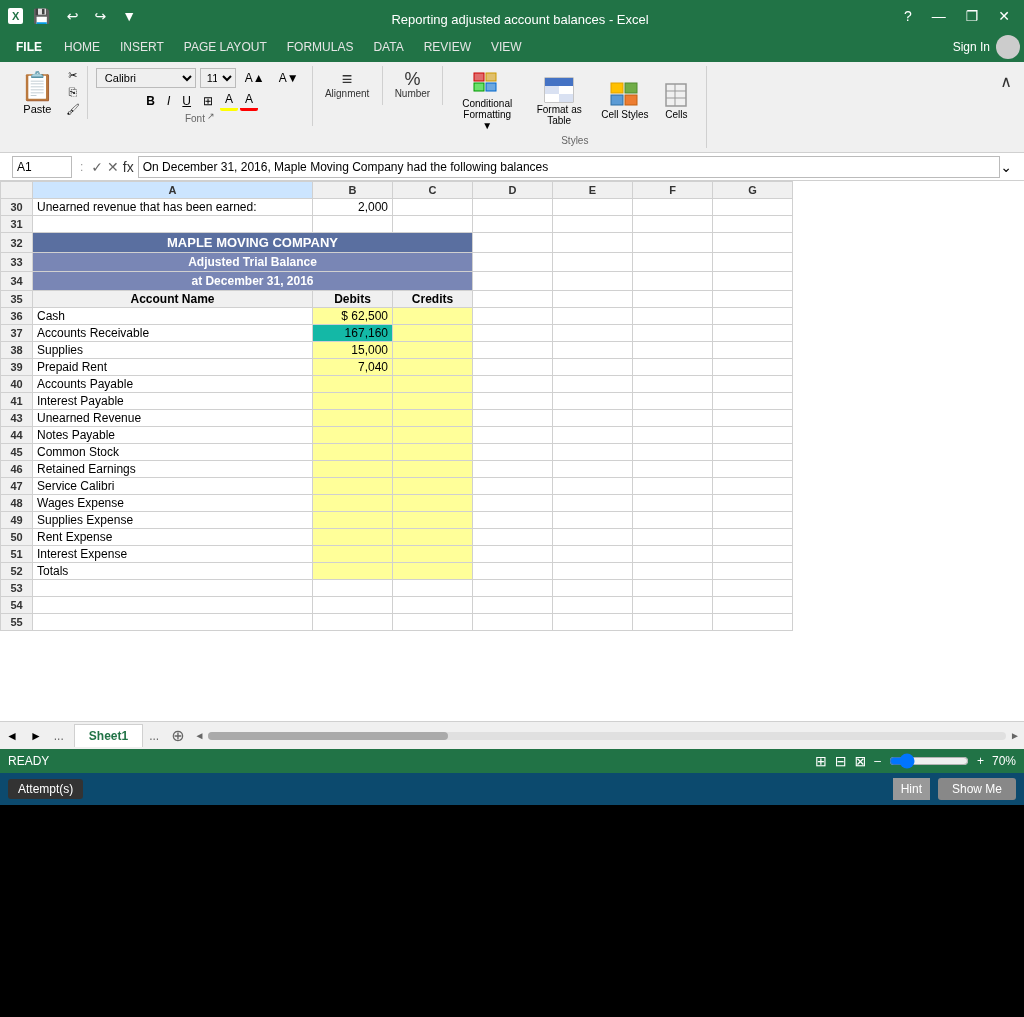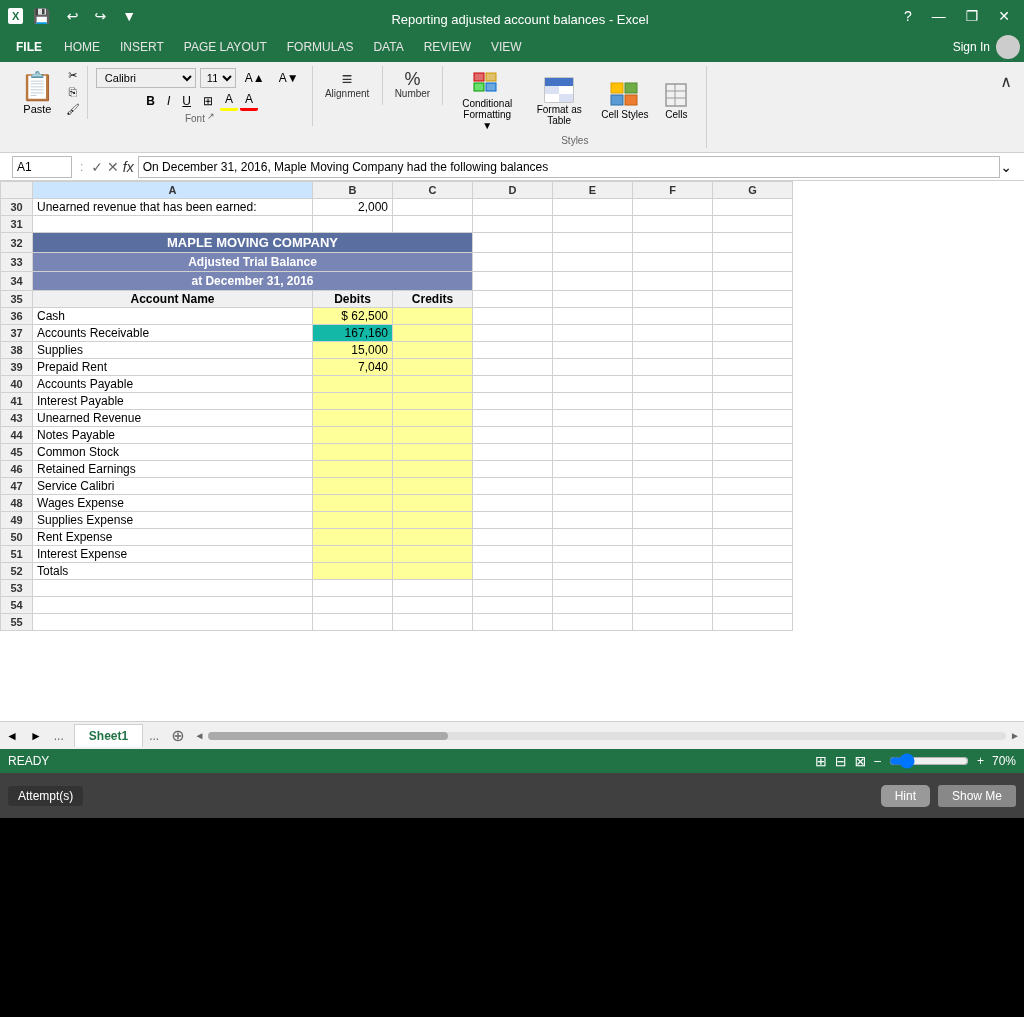--- a/index.html
+++ b/index.html
@@ -203,44 +203,44 @@
       padding: 2px 8px;
       height: 24px;
       font-size: 12px;
     }
     .status-right { display: flex; align-items: center; gap: 8px; }
     .view-btn { border: none; background: none; color: white; cursor: pointer; font-size: 14px; }
     .zoom-slider { width: 80px; height: 8px; }
 
     
     .bottom-bar {
-      background: #404040;
+      background: #0c4a6e;
       color: white;
       display: flex;
       align-items: center;
       justify-content: space-between;
       padding: 4px 8px;
-      height: 45px;
+      height: 32px;
     }
     .attempts-badge {
       background: #333;
       color: white;
       padding: 3px 10px;
       font-size: 12px;
       border-radius: 3px;
     }
     .bottom-right { display: flex; gap: 8px; }
     .hint-btn {
       background: #999;
       color: white;
       border: none;
-      padding: 4px 14px;
+      padding: 4px 8px;
       cursor: pointer;
       font-size: 12px;
-      border-radius: 5px;
+      border-radius: 0;
       margin-left: 33px;
     }
     .show-me-btn {
       background: #888;
       color: white;
       border: none;
       padding: 4px 14px;
       cursor: pointer;
       font-size: 12px;
       border-radius: 3px;
@@ -411,21 +411,21 @@
     <button class="ribbon-btn" style="font-size:16px;">∧</button>
   </div>
 </div>
 
 <div class="formula-bar">
   <input type="text" class="cell-ref" value="A1" style="">
   <span class="formula-divider">:</span>
   <div class="formula-icons">
     <span>✓</span>
     <span>✕</span>
-    <span style="font-style:italic; color:#333;">fx</span>
+    <span style="color:#333;">fx</span>
   </div>
   <input type="text" class="formula-input" value="On December 31, 2016, Maple Moving Company had the following balances" style="">
   <button style="border:none; background:none; cursor:pointer; font-size:14px;">⌄</button>
 </div>
 
 <div class="spreadsheet-container" style="height: 540px;">
   <div class="sheet-area">
     <table class="sheet-table">
       <thead>
         <tr>

